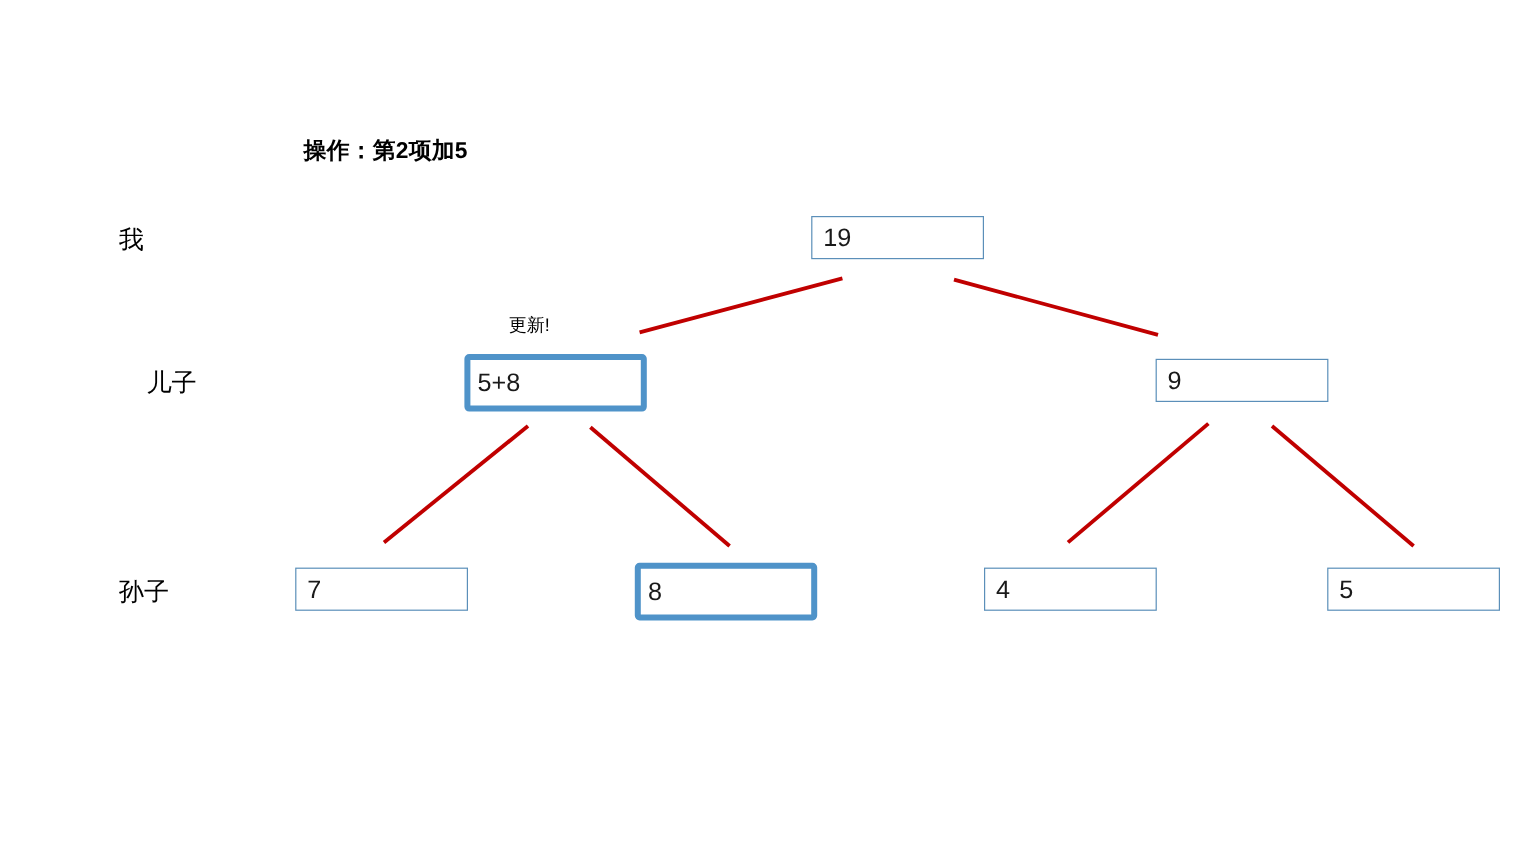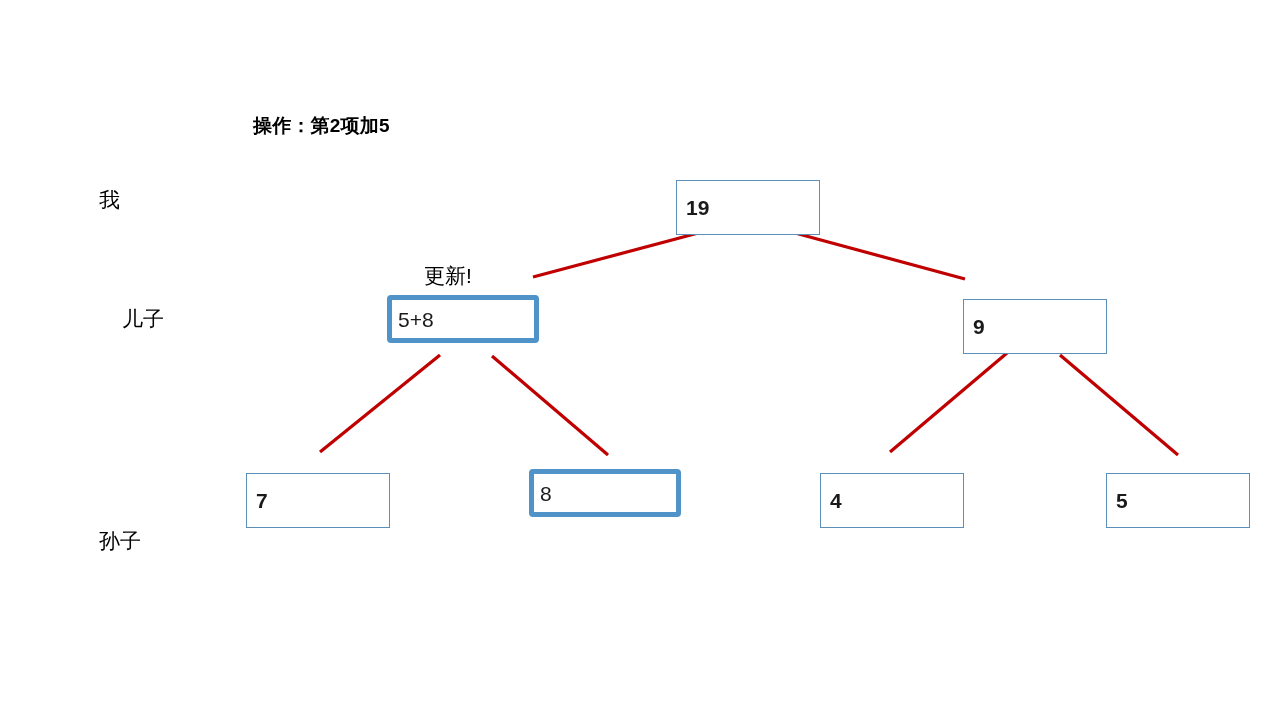--- a/index.html
+++ b/index.html
@@ -38,21 +38,21 @@
   
   .row-label {
     position: absolute;
     font-size: 21px;
     font-weight: normal;
     white-space: nowrap;
     color: #000000;
   }
   .row-label.r0 { left: 99px; top: 186px; }
   .row-label.r1 { left: 99px; top: 305px; margin-left: 23px; }
-  .row-label.r2 { left: 99px; top: 479px; margin-top: 48px; }
+  .row-label.r2 { left: 99px; top: 479px; }
 
   
   #edges {
     position: absolute;
     left: 0;
     top: 0;
     width: 1280px;
     height: 720px;
     pointer-events: none;
   }
@@ -68,38 +68,37 @@
   .node .node-text {
     font-size: 21px;
     line-height: 1;
     color: #1a1a1a;
     padding-left: 9px;
     white-space: nowrap;
   }
   .node.plain {
     border: 1.6px solid #5b8fb9;
     width: 144px;
-    height: 55px;
-    font-weight: bold;
+    height: 36px;
   }
   .node.highlight {
     border: 5px solid #4f93c9;
     border-radius: 4px;
     width: 152px;
     height: 48px;
     box-shadow: inset 0 0 0 2px #ffffff;
   }
   .node.highlight .node-text {
     padding-left: 6px;
   }
 
   
   .update-note {
     position: absolute;
-    font-size: 21px;
+    font-size: 15px;
     white-space: nowrap;
     color: #000000;
   }
 </style>
 </head>
 <body>
 
 <div id="stage">
 
   <div class="op-title">操作：第2项加5</div>

